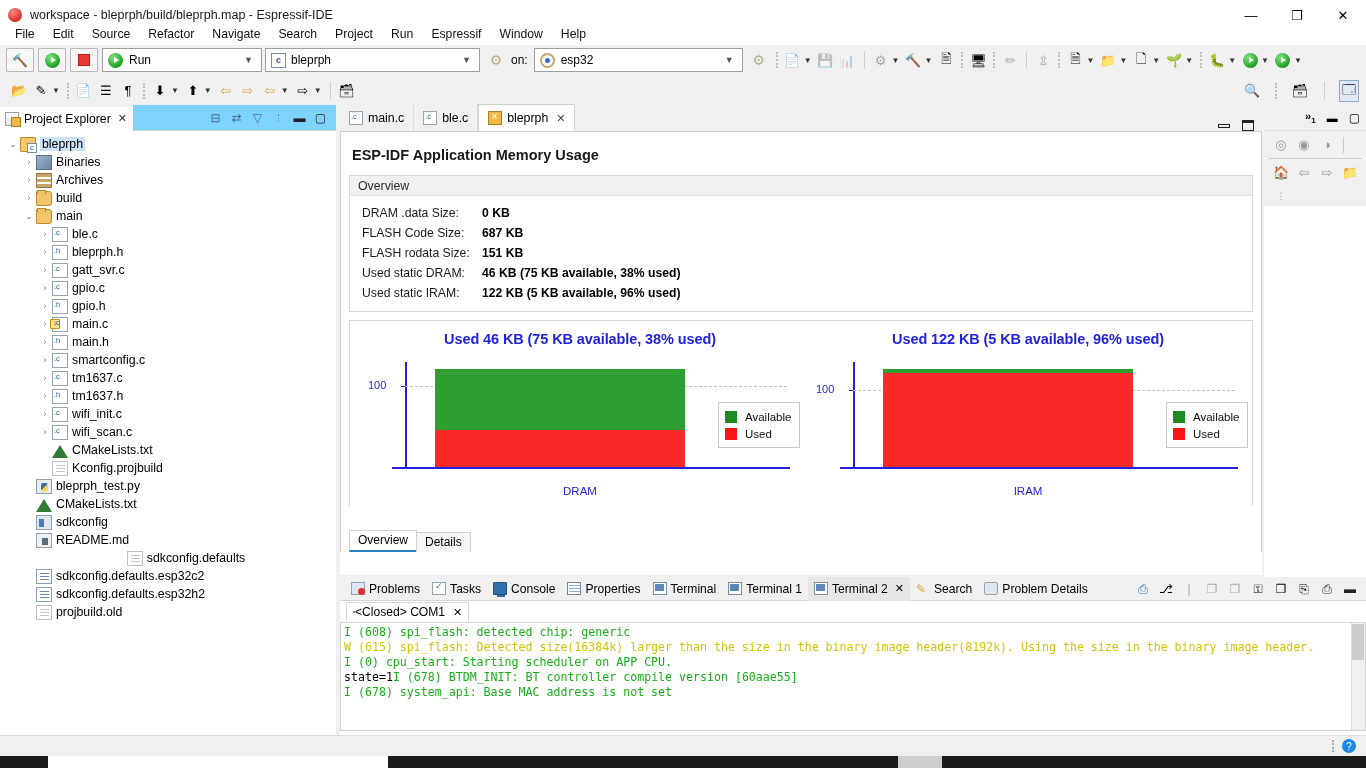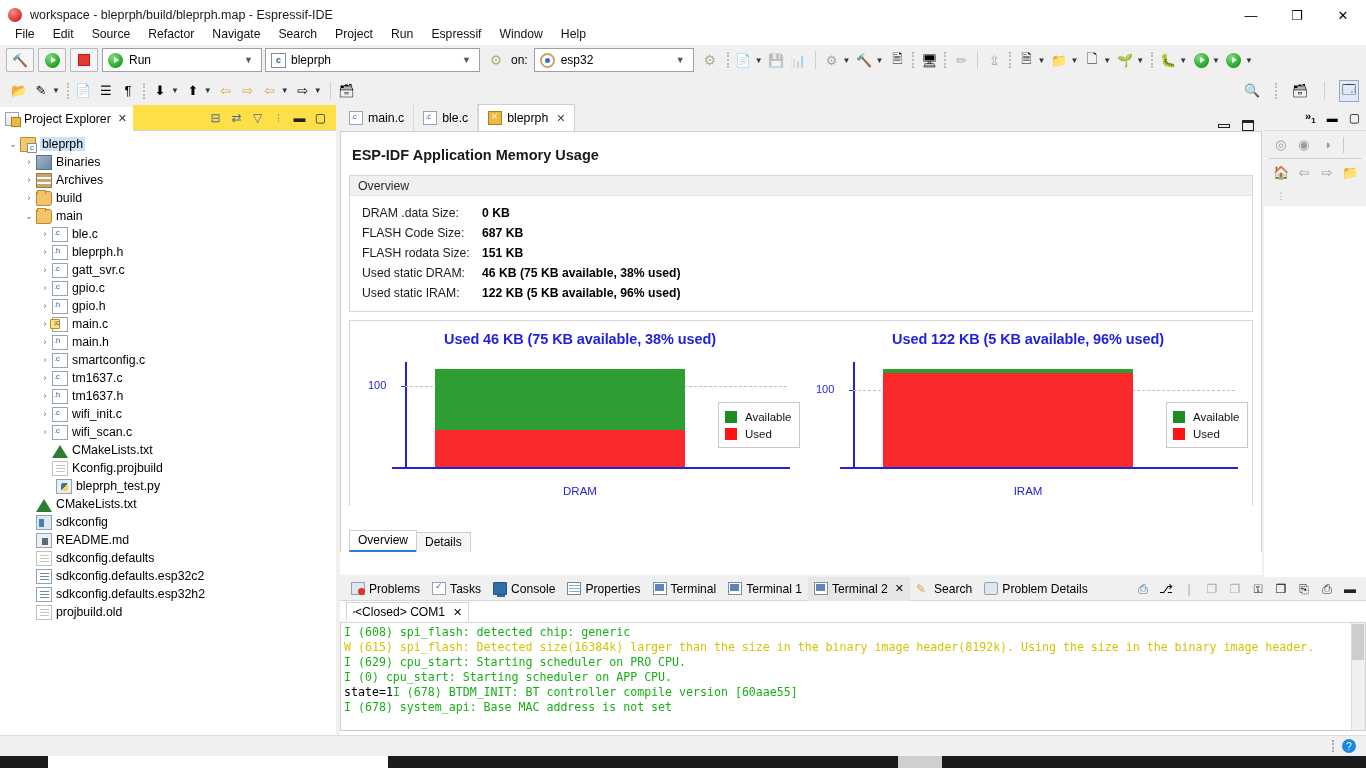--- a/index.html
+++ b/index.html
@@ -43,21 +43,21 @@
     background:radial-gradient(circle at 35% 30%, #7de07d, #1a9e1a 75%);
     display:flex; align-items:center; justify-content:center; }
   .playg::after { content:""; border-left:5px solid #fff; border-top:3.5px solid transparent;
     border-bottom:3.5px solid transparent; margin-left:2px; }
   .stopsq { width:12px; height:12px; background:#e53935; border:1px solid #b71c1c; }
   .combo { height:24px; border:1px solid #a0a0a0; background:#fff; display:flex;
     align-items:center; padding:0 2px 0 5px; margin-right:3px; font-size:12px;}
   .combo .arrow { margin-left:auto; color:#555; font-size:9px; padding:0 6px; }
   .combo-run { width:160px; }
   .combo-proj { width:215px; }
-  .combo-chip { width:160px; }
+  .combo-chip { width:209px; }
   .gear { width:16px; height:16px; margin:0 5px; color:#b5ae8a; font-size:14px;
     display:flex; align-items:center; justify-content:center; }
   .onlbl { font-size:12px; margin:0 6px 0 2px; }
   .csq { width:15px;height:15px;border:1px solid #7a8fa8;background:#fff;color:#2a5c9a;
     font-size:9px;display:flex;align-items:center;justify-content:center;margin-right:5px;font-weight:bold;}
   .target { width:15px;height:15px;border-radius:50%;border:2px solid #c8a46a;margin-right:6px;
     display:flex;align-items:center;justify-content:center;}
   .target::after{content:"";width:5px;height:5px;border-radius:50%;background:#2878c8;}
   .tsep { width:1px; height:18px; background:#cfcfcf; margin:0 5px; }
   .tdot { width:2px; height:16px; border-left:2px dotted #bbb; margin:0 4px; }
@@ -67,21 +67,21 @@
 
   
   .toolbar2 { position:absolute; left:0; top:76px; width:1366px; height:29px;
     background:#f0f0f0; display:flex; align-items:center; padding-left:8px; }
   .toolbar2 .ticon { opacity:1; }
   .dim { opacity:0.32; }
 
   
   .explorer { position:absolute; left:0; top:105px; width:336px; height:630px;
     background:#ffffff; }
-  .ex-head { height:26px; background:#fde047; display:flex; align-items:center;
+  .ex-head { height:26px; background:#7dd3fc; display:flex; align-items:center;
     border-bottom:1px solid #d4d4d4; }
   .ex-tab { display:flex; align-items:center; height:26px; padding:0 6px 0 5px;
     background:#ffffff; border-top:2px solid #f0f0f0; }
   .ex-tab-ico { width:14px; height:14px; margin-right:5px;
     background:linear-gradient(180deg,#fdfdfd,#e6e6e6); border:1px solid #9aa4ae; position:relative;}
   .ex-tab-ico::after{content:"";position:absolute;right:-3px;bottom:-2px;width:8px;height:8px;
     background:#f0b840;border:1px solid #a9802a;}
   .ex-tab-label { font-size:12.2px; }
   .ex-x { margin-left:7px; font-size:11px; color:#333; }
   .ex-tools { margin-left:auto; display:flex; align-items:center; padding-right:5px; }
@@ -477,41 +477,41 @@
         <div class="row" style="padding-left: 38px;">
           <span class="tw"></span>
           <span class="ic ic-cmake"></span>
           <span class="lb">CMakeLists.txt</span>
         </div>
         <div class="row" style="padding-left: 38px;">
           <span class="tw"></span>
           <span class="ic ic-doc"></span>
           <span class="lb">Kconfig.projbuild</span>
         </div>
-        <div class="row" style="padding-left: 22px; margin-left: 20px;">
+        <div class="row" style="padding-left: 22px;">
           <span class="tw"></span>
           <span class="ic ic-py"></span>
           <span class="lb">bleprph_test.py</span>
         </div>
         <div class="row" style="padding-left: 22px;">
           <span class="tw"></span>
           <span class="ic ic-cmake"></span>
           <span class="lb">CMakeLists.txt</span>
         </div>
         <div class="row" style="padding-left: 22px;">
           <span class="tw"></span>
           <span class="ic ic-sdk"></span>
           <span class="lb">sdkconfig</span>
         </div>
         <div class="row" style="padding-left: 22px;">
           <span class="tw"></span>
           <span class="ic ic-md"></span>
           <span class="lb">README.md</span>
         </div>
-        <div class="row" style="padding-left: 22px;">
+        <div class="row" style="padding-left: 22px; justify-content: center;">
           <span class="tw"></span>
           <span class="ic ic-doc"></span>
           <span class="lb">sdkconfig.defaults</span>
         </div>
         <div class="row" style="padding-left: 22px;">
           <span class="tw"></span>
           <span class="ic ic-doc2"></span>
           <span class="lb">sdkconfig.defaults.esp32c2</span>
         </div>
         <div class="row" style="padding-left: 22px;">
@@ -723,21 +723,20 @@
       <div class="cv-subtab">
         <span class="ci ci-cons"></span>
         <span>&lt;Closed&gt; COM1</span>
         <span style="margin-left:8px;font-size:11px">✕</span>
       </div>
     </div>
     <div class="cv-out">
       <div id="console-lines" style="padding-top:2px;">
           <div class="cline c-green">I (608) spi_flash: detected chip: generic</div>
           <div class="cline c-yellow">W (615) spi_flash: Detected size(16384k) larger than the size in the binary image header(8192k). Using the size in the binary image header.</div>
-          <div class="cline c-green">I (629) cpu_start: Starting scheduler on PRO CPU.</div>
           <div class="cline c-green">I (0) cpu_start: Starting scheduler on APP CPU.</div>
           <div class="cline"><span class="c-black">state=1</span><span class="c-green">I (678) BTDM_INIT: BT controller compile version [60aae55]</span></div>
           <div class="cline c-green">I (678) system_api: Base MAC address is not set</div>
         </div>
       <div class="cv-scroll">
         <div class="cv-scroll-thumb"></div>
       </div>
     </div>
   </div>
 

